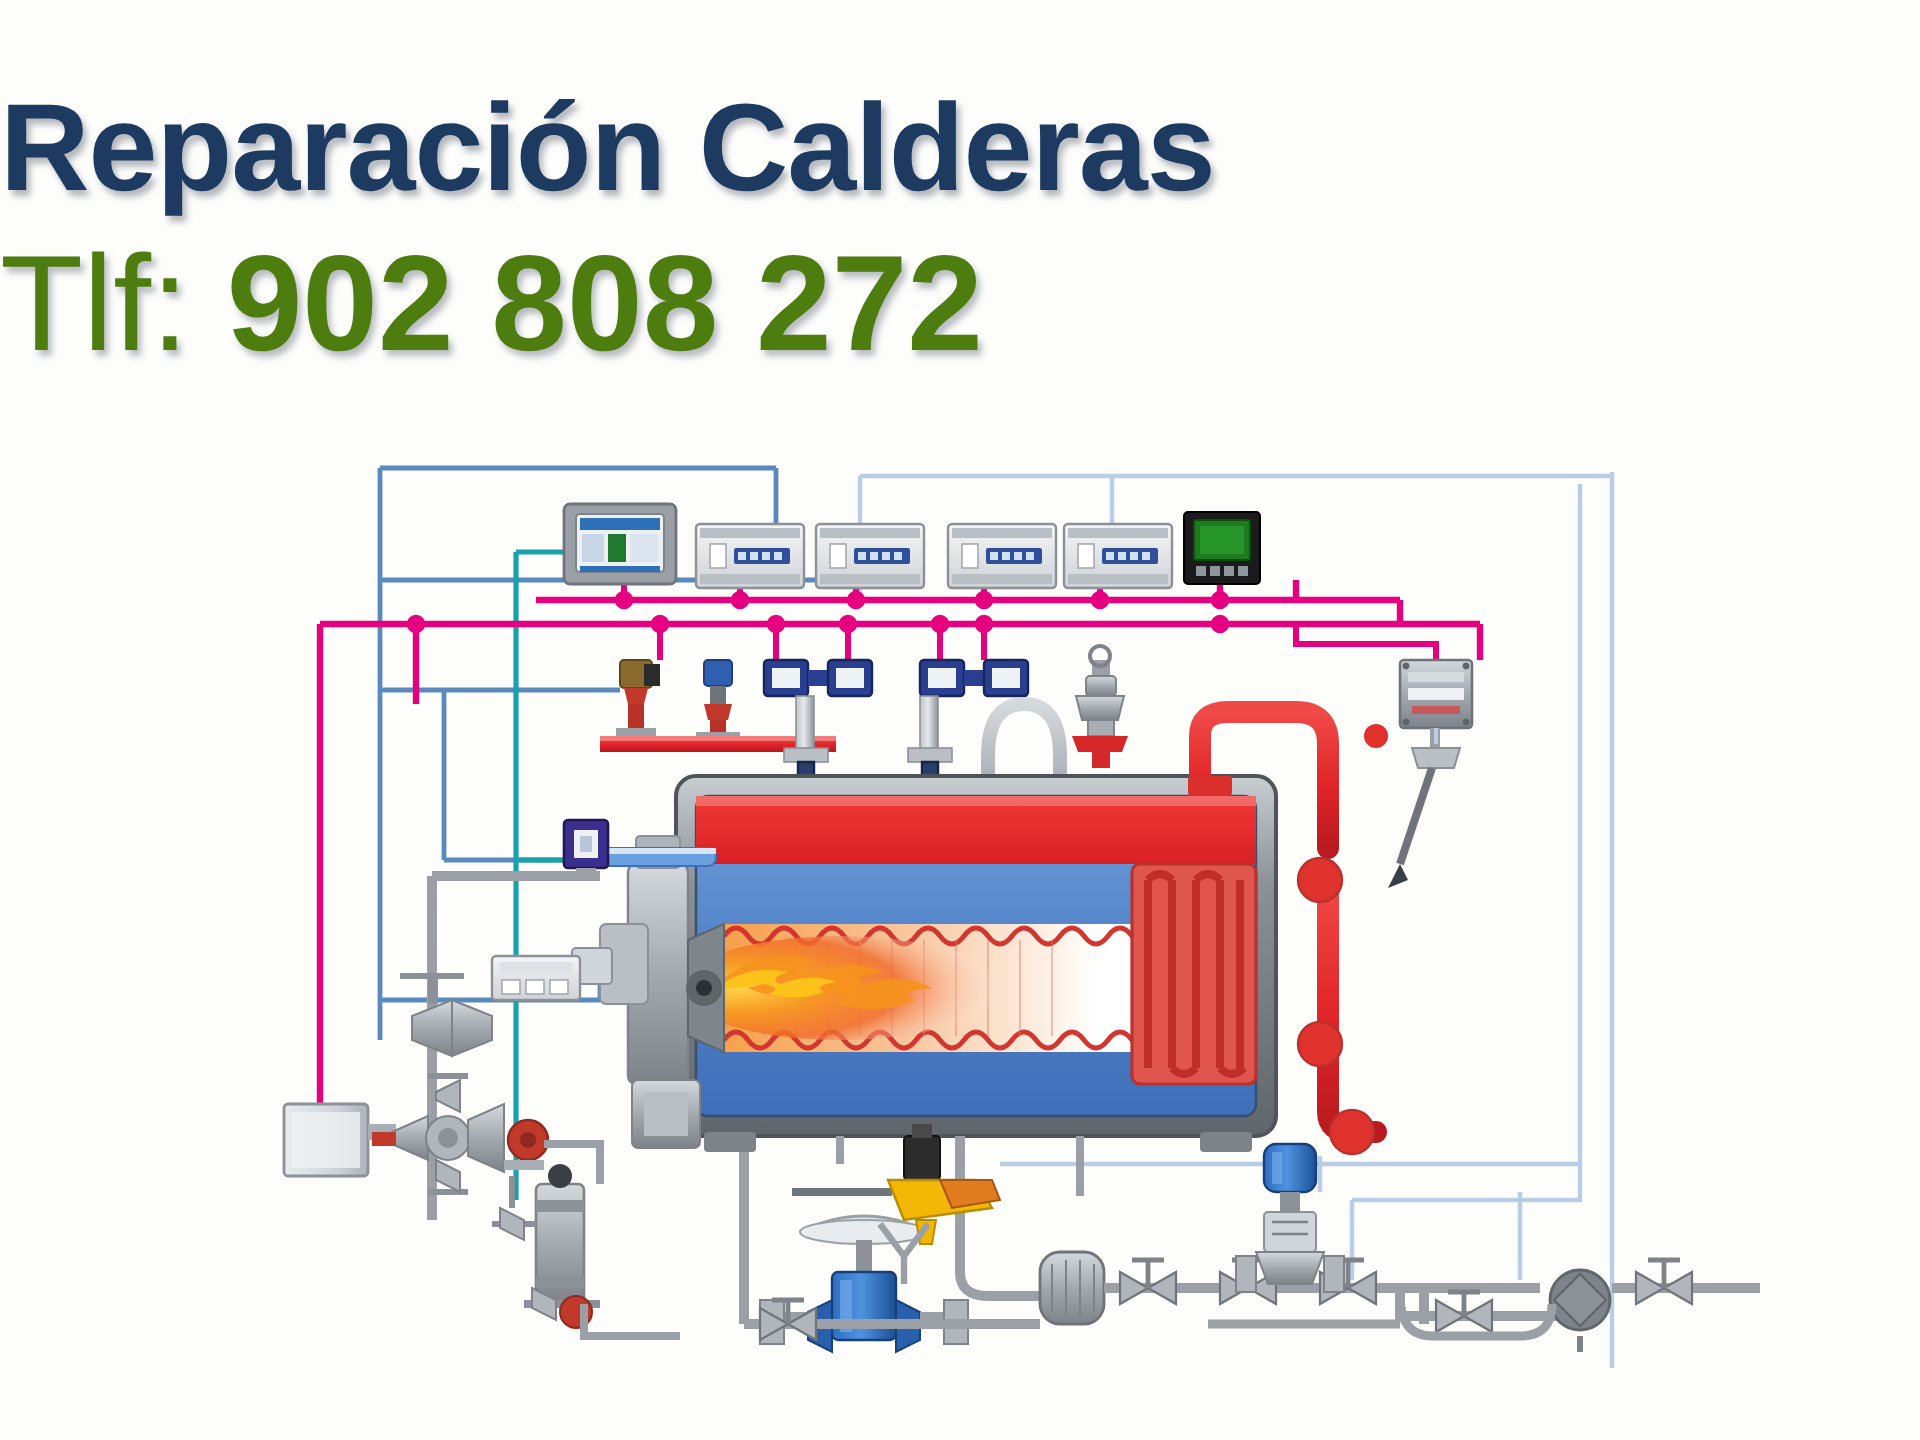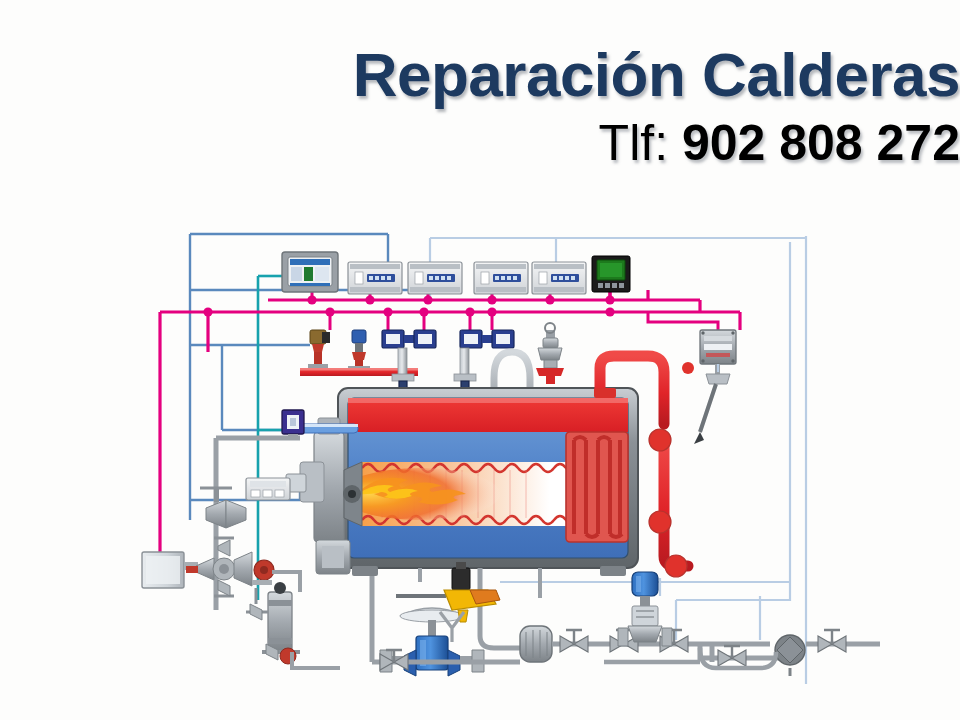--- a/index.html
+++ b/index.html
@@ -10,37 +10,37 @@
     font-family:"Liberation Sans","DejaVu Sans",sans-serif;
   }
   #stage{
     position:relative;width:960px;height:720px;
     background:#fdfdfc;
     overflow:hidden;
   }
   
   #titleblock{
     position:absolute;left:0;top:44px;width:960px;
-    text-align:right;
+    text-align:left;
     z-index:40;
   }
   .title-line1{
     font-size:62px;
     font-weight:bold;
     color:#1d3a60;
     letter-spacing:-0.5px;
     line-height:1.0;
     text-shadow:2px 3px 3px rgba(120,125,135,.55);
     white-space:nowrap;
   }
   .title-line2{
     margin-top:12px;
-    font-size:50px;
+    font-size:68px;
     font-weight:bold;
-    color:#000000;
+    color:#4d7c0f;
     letter-spacing:0px;
     line-height:1.0;
     text-shadow:2px 3px 3px rgba(120,125,135,.5);
     white-space:nowrap;
   }
   .tlf-label{font-weight:normal;}
   .tlf-number{font-weight:bold;}
 
   
   #diagram{position:absolute;left:0;top:0;width:960px;height:720px;z-index:10;}

